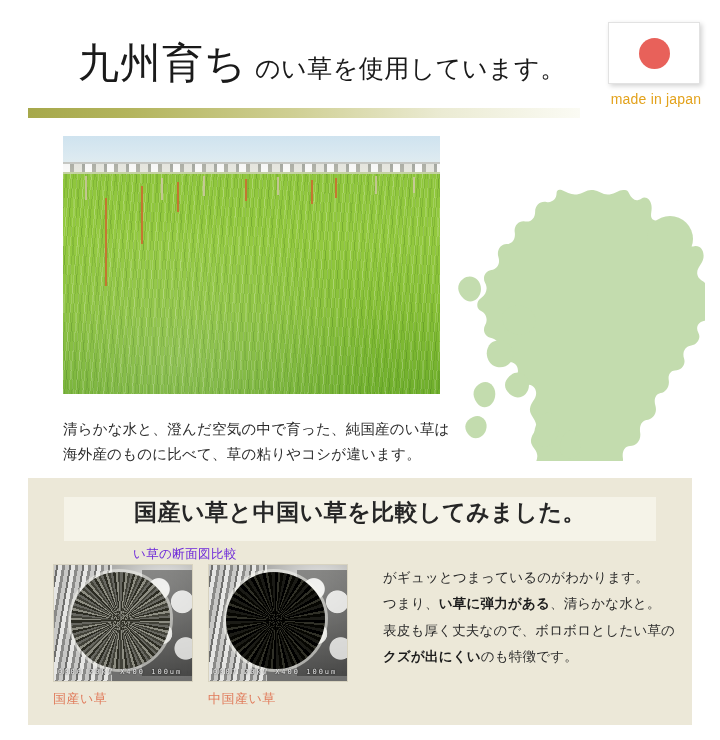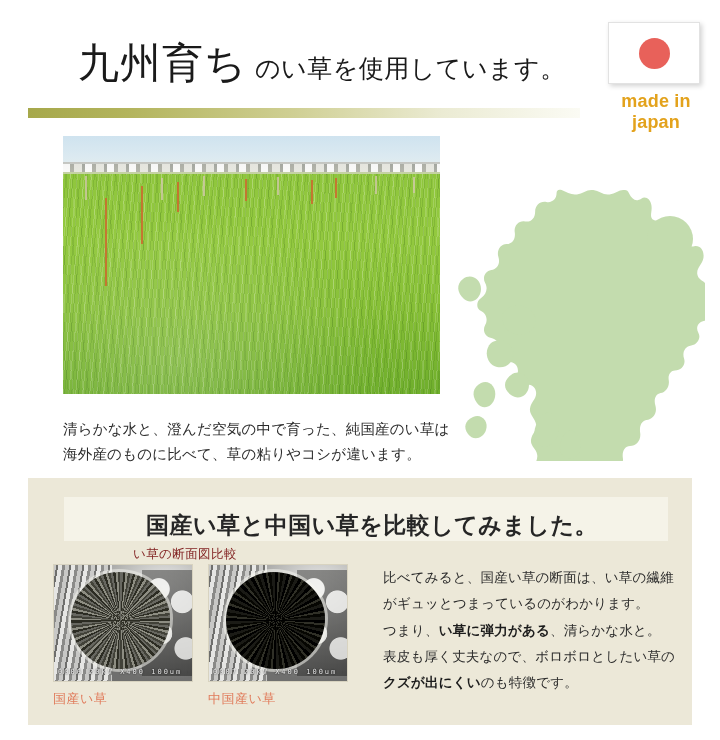--- a/index.html
+++ b/index.html
@@ -74,22 +74,22 @@
     left: 50%;
     top: 50%;
     width: 31px;
     height: 31px;
     margin: -15.5px 0 0 -15.5px;
     border-radius: 50%;
     background: #e8615a;
   }
   .made-in {
     margin-top: 7px;
-    font-size: 18px;
-    font-weight: bold;
+    font-size: 14px;
+    font-weight: normal;
     color: #e3a21c;
     letter-spacing: 0.2px;
   }
 
   
   .hero {
     position: relative;
     height: 345px;
   }
   .field-photo {
@@ -193,38 +193,37 @@
     background: #ece8d8;
   }
   .compare-heading {
     position: absolute;
     left: 36px;
     top: 19px;
     width: 592px;
     height: 44px;
     background: #f5f3e8;
     display: flex;
-    align-items: flex-end;
+    align-items: flex-start;
     justify-content: center;
-    padding-left: 12px;
   }
   .compare-heading span {
     font-family: "DejaVu Sans", "Liberation Sans", sans-serif;
     font-size: 23px;
     font-weight: bold;
     color: #262626;
     letter-spacing: 0.5px;
   }
   .section-label {
     position: absolute;
     left: 105px;
     top: 68px;
     font-family: "DejaVu Sans", "Liberation Sans", sans-serif;
     font-size: 12.5px;
-    color: #7f1d1d;
+    color: #6d28d9;
     letter-spacing: 0.4px;
   }
 
   .micro {
     position: absolute;
     top: 86px;
     width: 140px;
     height: 118px;
     background: #9a9a9a;
     overflow: hidden;
@@ -440,20 +439,19 @@
     <div class="ridges"></div>
     <div class="cells"></div>
     <div class="core"></div>
     <div class="overlay-text">0007  20kV  X400  100um  4037</div>
   </div>
 
   <div class="micro-caption left" style="color: rgb(224, 122, 90);">国産い草</div>
   <div class="micro-caption right" style="color: rgb(224, 122, 90);">中国産い草</div>
 
   <div class="compare-body">
-      <div><span>比べてみると、国産い草の断面は、い草の繊維</span></div>
       <div><span>がギュッとつまっているのがわかります。</span></div>
       <div><span>つまり、</span><b>い草に弾力がある</b><span>、清らかな水と。</span></div>
       <div><span>表皮も厚く丈夫なので、ボロボロとしたい草の</span></div>
       <div><b>クズが出にくい</b><span>のも特徴です。</span></div>
     </div>
 
 </div>
 
 </body></html>

